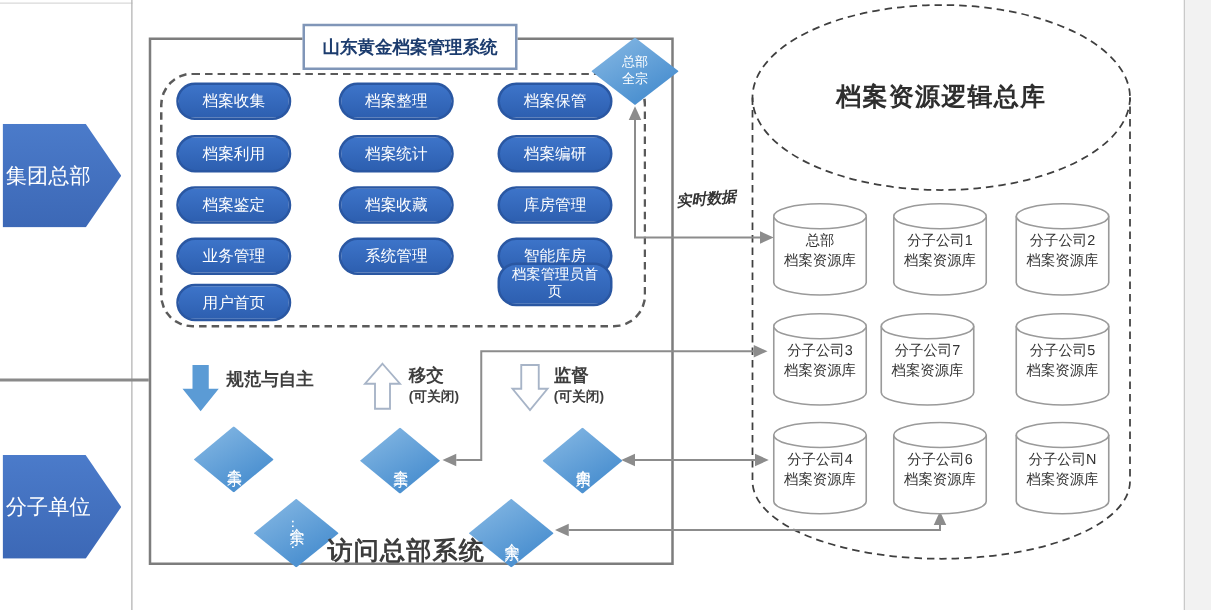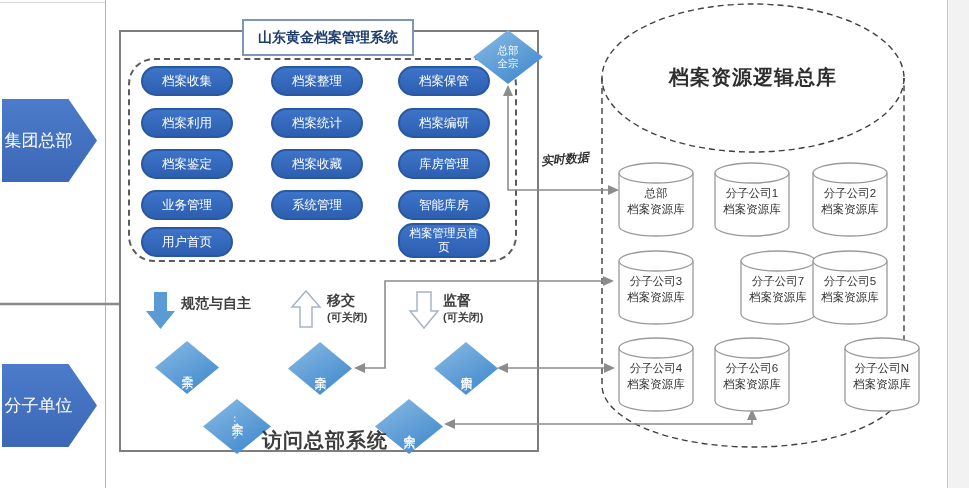--- a/index.html
+++ b/index.html
@@ -107,21 +107,21 @@
   <div class="pill" style="left:141px;top:108px">档案利用</div>
   <div class="pill" style="left:271px;top:108px">档案统计</div>
   <div class="pill" style="left:398px;top:108px">档案编研</div>
   <div class="pill" style="left:141px;top:149px">档案鉴定</div>
   <div class="pill" style="left:271px;top:149px">档案收藏</div>
   <div class="pill" style="left:398px;top:149px">库房管理</div>
   <div class="pill" style="left:141px;top:190px">业务管理</div>
   <div class="pill" style="left:271px;top:190px">系统管理</div>
   <div class="pill" style="left:398px;top:190px">智能库房</div>
   <div class="pill" style="left:141px;top:227px">用户首页</div>
-  <div class="pill tall" style="left:398px;top:223px">档案管理员首页</div>
+  <div class="pill tall" style="left:398px;top:210px">档案管理员首页</div>
 
   <div class="diamond hqdiamond abs">
     <div>
       <div>总部</div>
       <div>全宗</div>
     </div>
   </div>
 
   <div class="abs flowlbl" style="left:181px;top:295px">规范与自主</div>
   <div class="abs flowlbl" style="left:327px;top:292px">移交</div>
@@ -183,21 +183,21 @@
     <div class="cyl" style="display: block; left: 618px; top: 250px;">
     <svg width="76" height="76" viewBox="0 0 76 76">
       <path d="M1,11 L1,64 A37,10 0 0 0 75,64 L75,11" fill="#ffffff" stroke="#9a9a9a" stroke-width="1.3"></path>
       <ellipse cx="38" cy="11" rx="37" ry="10" fill="#ffffff" stroke="#9a9a9a" stroke-width="1.3"></ellipse>
     </svg>
     <div class="lbl">
       <div class="l1">分子公司3</div>
       <div class="l2">档案资源库</div>
     </div>
   </div>
-    <div class="cyl" style="display: block; left: 740px; top: 250px;">
+    <div class="cyl" style="display: block; left: 704px; top: 250px;">
     <svg width="76" height="76" viewBox="0 0 76 76">
       <path d="M1,11 L1,64 A37,10 0 0 0 75,64 L75,11" fill="#ffffff" stroke="#9a9a9a" stroke-width="1.3"></path>
       <ellipse cx="38" cy="11" rx="37" ry="10" fill="#ffffff" stroke="#9a9a9a" stroke-width="1.3"></ellipse>
     </svg>
     <div class="lbl">
       <div class="l1">分子公司7</div>
       <div class="l2">档案资源库</div>
     </div>
   </div>
     <div class="cyl" style="display: block; left: 812px; top: 250px;">
@@ -223,21 +223,21 @@
     <div class="cyl" style="display: block; left: 714px; top: 337px;">
     <svg width="76" height="76" viewBox="0 0 76 76">
       <path d="M1,11 L1,64 A37,10 0 0 0 75,64 L75,11" fill="#ffffff" stroke="#9a9a9a" stroke-width="1.3"></path>
       <ellipse cx="38" cy="11" rx="37" ry="10" fill="#ffffff" stroke="#9a9a9a" stroke-width="1.3"></ellipse>
     </svg>
     <div class="lbl">
       <div class="l1">分子公司6</div>
       <div class="l2">档案资源库</div>
     </div>
   </div>
-    <div class="cyl" style="display: block; left: 812px; top: 337px; margin-left: 32px;">
+    <div class="cyl" style="display: block; left: 812px; top: 337px;">
     <svg width="76" height="76" viewBox="0 0 76 76">
       <path d="M1,11 L1,64 A37,10 0 0 0 75,64 L75,11" fill="#ffffff" stroke="#9a9a9a" stroke-width="1.3"></path>
       <ellipse cx="38" cy="11" rx="37" ry="10" fill="#ffffff" stroke="#9a9a9a" stroke-width="1.3"></ellipse>
     </svg>
     <div class="lbl">
       <div class="l1">分子公司N</div>
       <div class="l2">档案资源库</div>
     </div>
   </div>
   </div>

